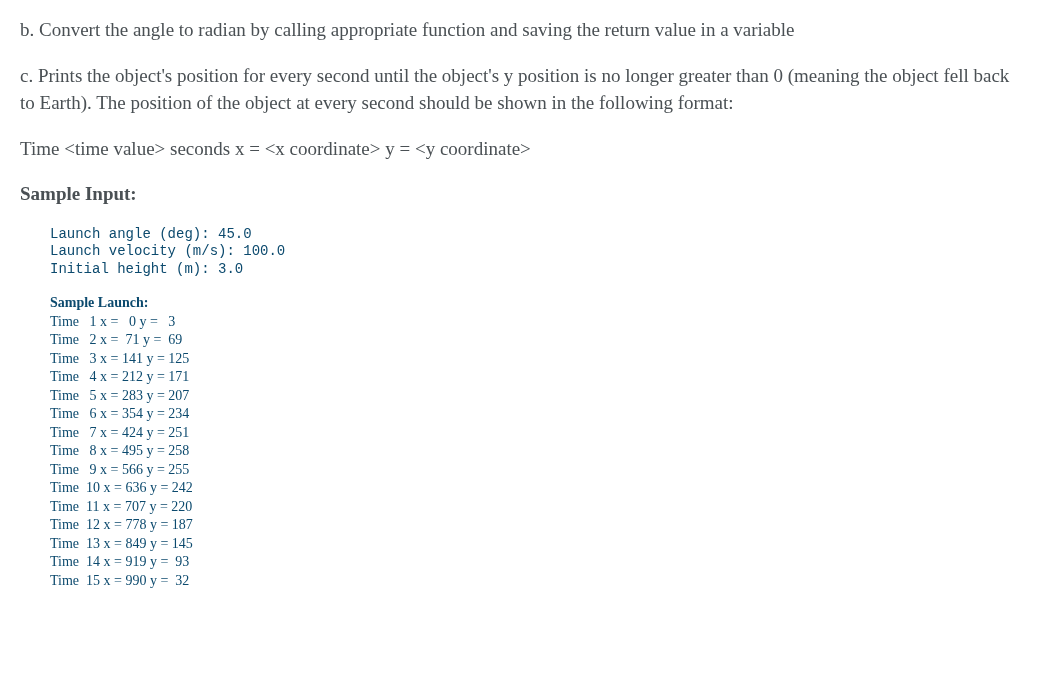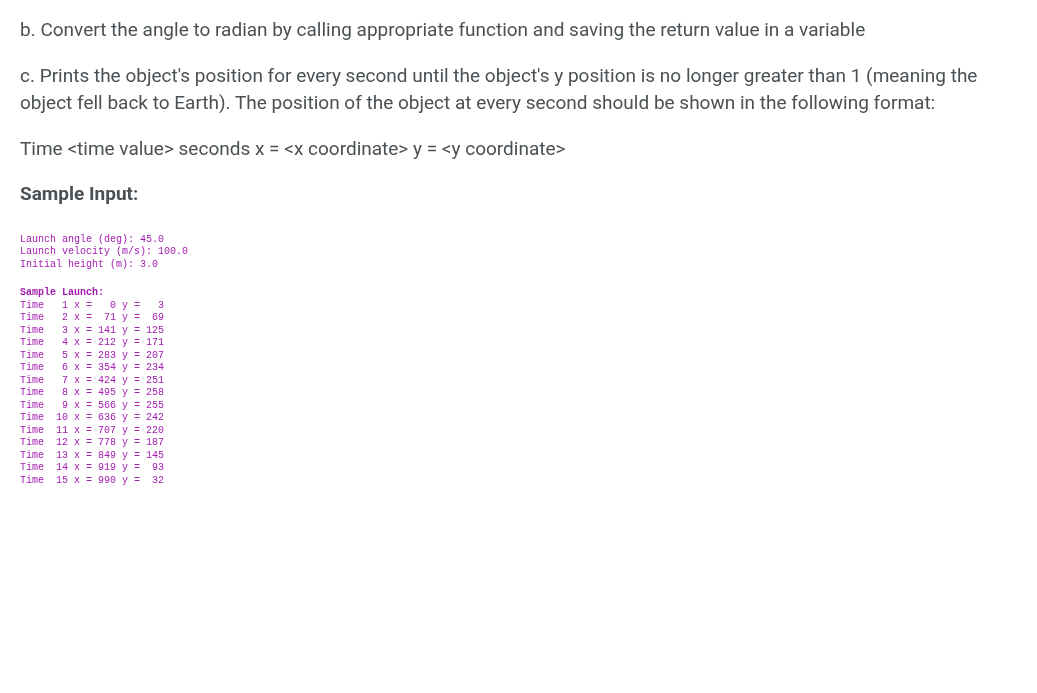--- a/index.html
+++ b/index.html
@@ -1,55 +1,57 @@
 <!DOCTYPE html>
 <html><head>
   <meta charset="utf-8">
   <style>
     * {
       margin: 0;
       padding: 0;
       box-sizing: border-box;
+      font-family: Liberation Serif, serif;
     }
     body {
       font-family: -apple-system, BlinkMacSystemFont, "Segoe UI", Roboto, "Helvetica Neue", Arial, sans-serif;
       color: #4a5054;
       background: #ffffff;
       padding: 16px 20px;
       width: 1037px;
       font-size: 19px;
       line-height: 1.45;
     }
     .paragraph {
       margin-bottom: 18px;
       color: #4a5054;
     }
     .heading {
       font-weight: 700;
-      margin-bottom: 26px;
+      margin-bottom: 18px;
       color: #4a5054;
     }
     .code-block {
       font-family: "Courier New", Courier, monospace;
-      font-size: 10px;
+      font-size: 14px;
       line-height: 1.25;
       white-space: pre;
-      color: #a21caf;
+      color: #0c4a6e;
       margin-bottom: 16px;
+      margin-left: 30px;
     }
     .code-bold {
       font-weight: 700;
     }
   </style>
 </head>
 <body>
 
 <p class="paragraph">b. Convert the angle to radian by calling appropriate function and saving the return value in a variable</p>
 
-<p class="paragraph">c. Prints the object's position for every second until the object's y position is no longer greater than 1 (meaning the object fell back to Earth). The position of the object at every second should be shown in the following format:</p>
+<p class="paragraph">c. Prints the object's position for every second until the object's y position is no longer greater than 0 (meaning the object fell back to Earth). The position of the object at every second should be shown in the following format:</p>
 
 <p class="paragraph">Time &lt;time value&gt; seconds x = &lt;x coordinate&gt; y = &lt;y coordinate&gt;</p>
 
 <p class="heading">Sample Input:</p>
 
 <div class="code-block">Launch angle (deg): 45.0
 Launch velocity (m/s): 100.0
 Initial height (m): 3.0</div>
 
 <div class="code-block"><span class="code-bold">Sample Launch:</span>

